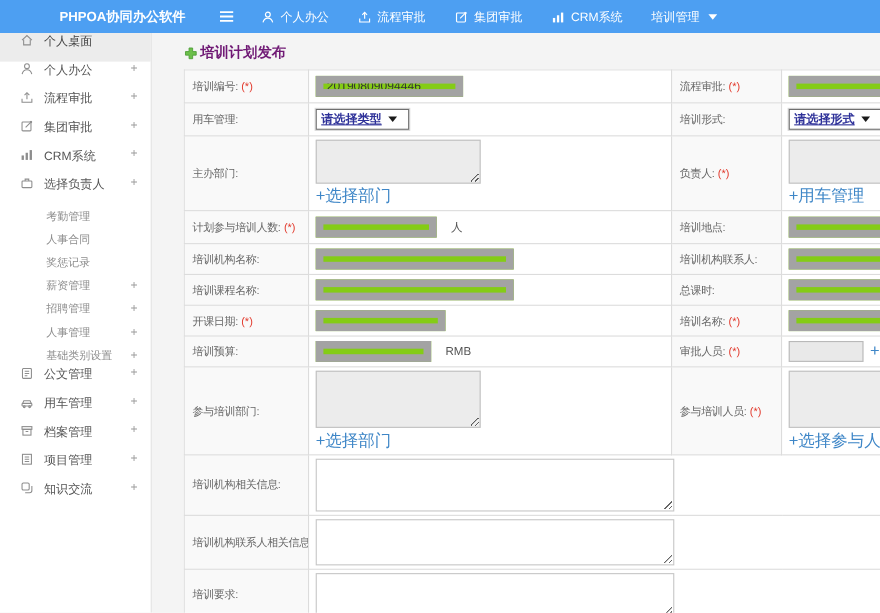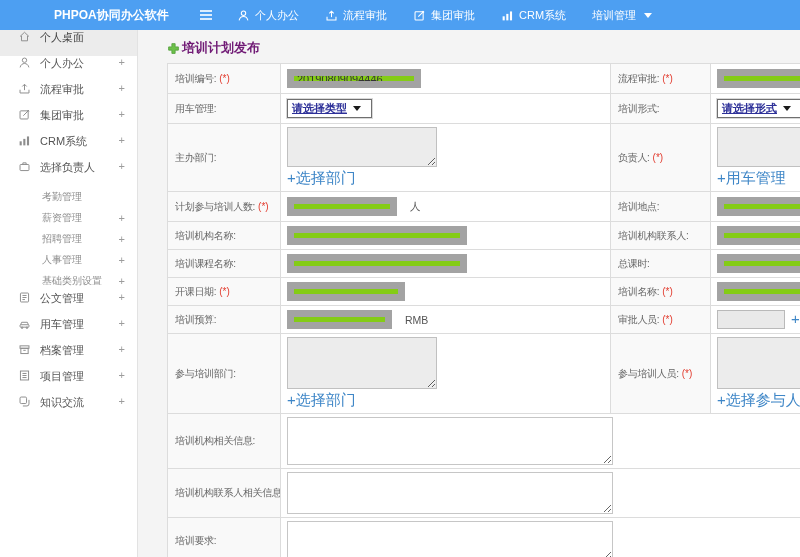--- a/index.html
+++ b/index.html
@@ -188,20 +188,28 @@
       <span class="lbl">选择负责人</span>
       <span class="expand">+</span>
     </li>
   </ul>
   <ul>
     <li class="sub-item">
       <span class="lbl">考勤管理</span>
       <span class="expand"></span>
     </li>
     <li class="sub-item">
+      <span class="lbl">人事合同</span>
+      <span class="expand"></span>
+    </li>
+    <li class="sub-item">
+      <span class="lbl">奖惩记录</span>
+      <span class="expand"></span>
+    </li>
+    <li class="sub-item">
       <span class="lbl">薪资管理</span>
       <span class="expand">+</span>
     </li>
     <li class="sub-item">
       <span class="lbl">招聘管理</span>
       <span class="expand">+</span>
     </li>
     <li class="sub-item">
       <span class="lbl">人事管理</span>
       <span class="expand">+</span>

